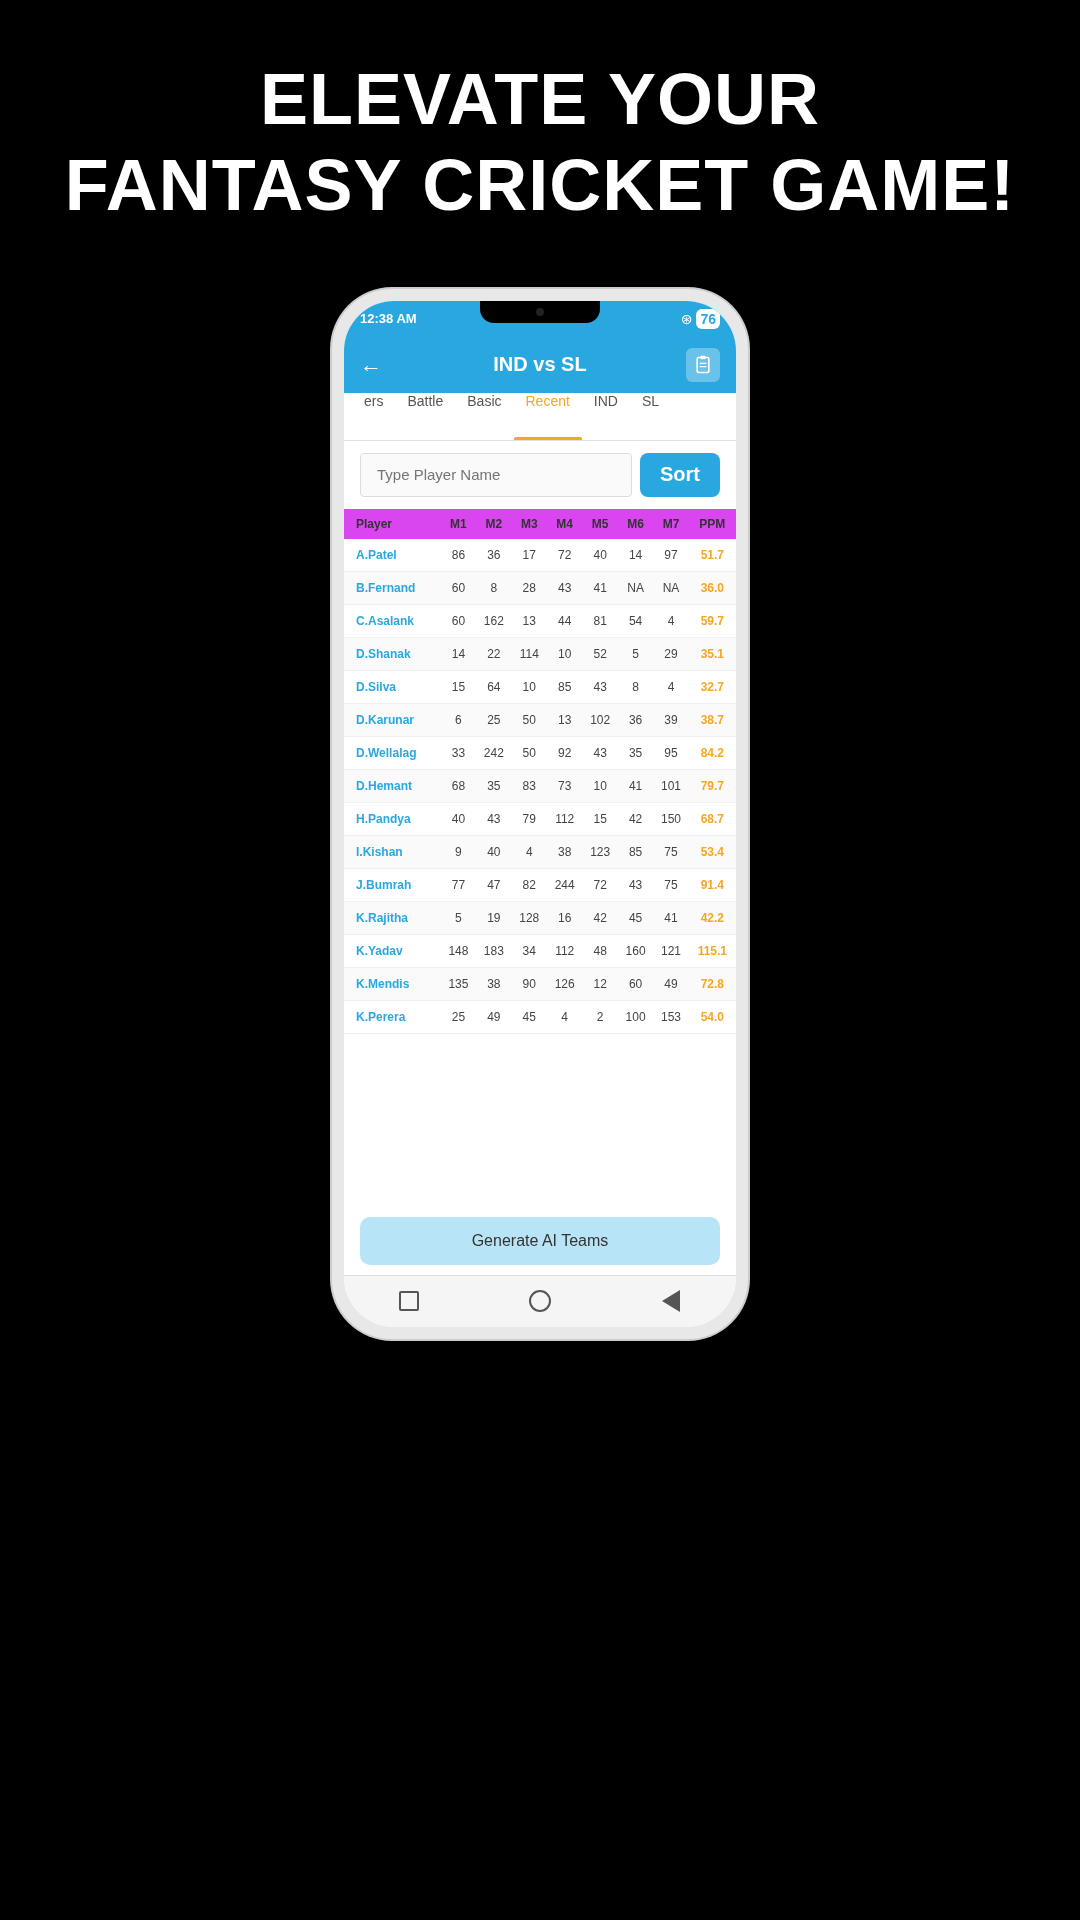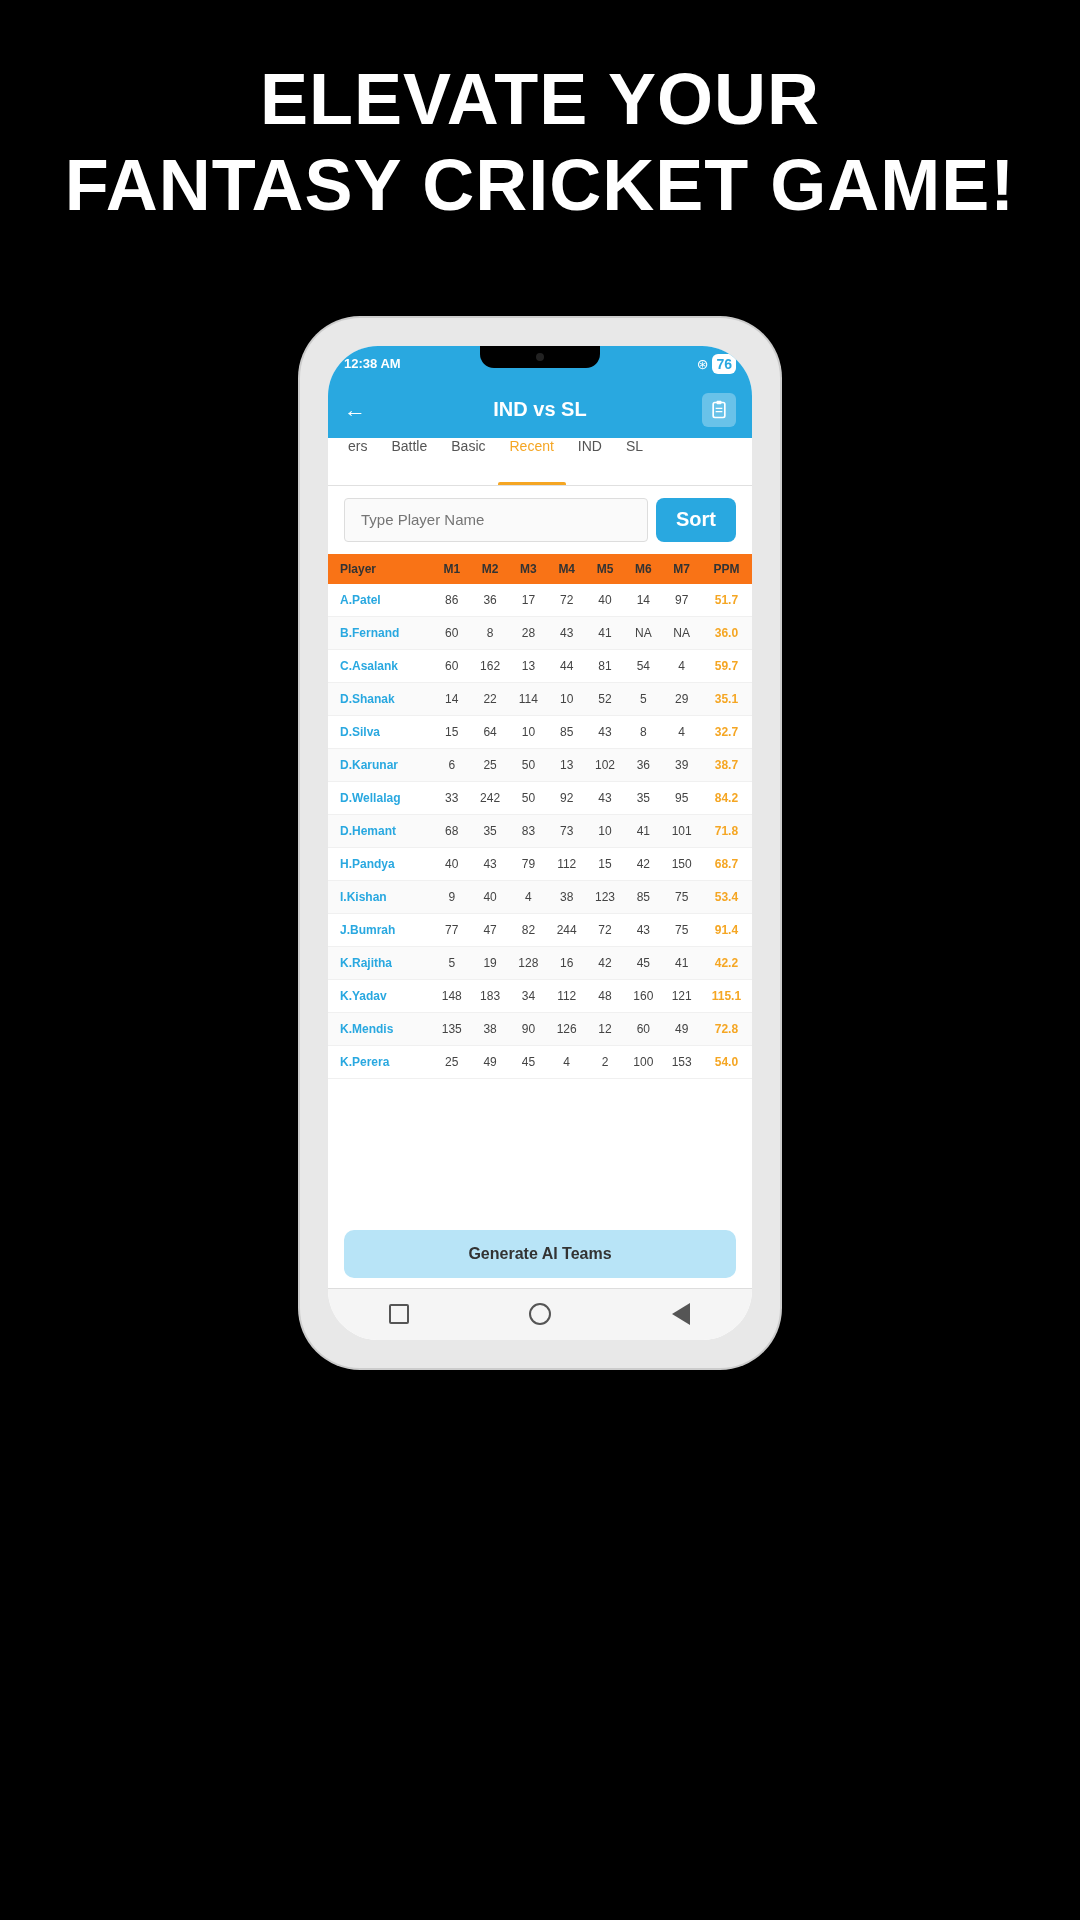--- a/index.html
+++ b/index.html
@@ -19,26 +19,26 @@
       font-size: 72px;
       font-weight: 900;
       text-align: center;
       margin-top: 56px;
       line-height: 1.2;
       letter-spacing: 1px;
     }
 
     
     .phone-frame {
-      margin-top: 89px;
-      width: 480px;
+      margin-top: 60px;
+      width: 416px;
       height: 1050px;
       background: #e8e8e8;
       border-radius: 60px;
-      padding: 28px;
+      padding: 12px;
       box-shadow: 0 0 0 2px #ccc, 0 20px 60px rgba(0,0,0,0.5);
       position: relative;
     }
 
     .phone-inner {
       width: 100%;
       height: 100%;
       background: #fff;
       border-radius: 50px;
       overflow: hidden;
@@ -220,21 +220,21 @@
       background: #fff;
     }
 
     table {
       width: 100%;
       border-collapse: collapse;
       font-size: 12.5px;
     }
 
     thead tr {
-      background: #f97316;
+      background: #d946ef;
     }
 
     thead th {
       padding: 8px 4px;
       text-align: center;
       font-weight: 700;
       color: #333;
       font-size: 12px;
     }
 
@@ -272,21 +272,21 @@
 
     
     .generate-btn {
       margin: 10px 16px;
       height: 48px;
       background: #b8e4f7;
       border: none;
       border-radius: 10px;
       width: calc(100% - 32px);
       font-size: 16px;
-      font-weight: 700;
+      font-weight: 400;
       color: #333;
       cursor: pointer;
     }
 
     
     .bottom-nav {
       background: #f5f5f5;
       height: 52px;
       display: flex;
       align-items: center;
@@ -480,21 +480,21 @@
             </tr>
             <tr>
               <td>D.Hemant</td>
               <td>68</td>
               <td>35</td>
               <td>83</td>
               <td>73</td>
               <td>10</td>
               <td>41</td>
               <td>101</td>
-              <td>71.8</td>
+              <td>79.7</td>
             </tr>
             <tr>
               <td>H.Pandya</td>
               <td>40</td>
               <td>43</td>
               <td>79</td>
               <td>112</td>
               <td>15</td>
               <td>42</td>
               <td>150</td>

